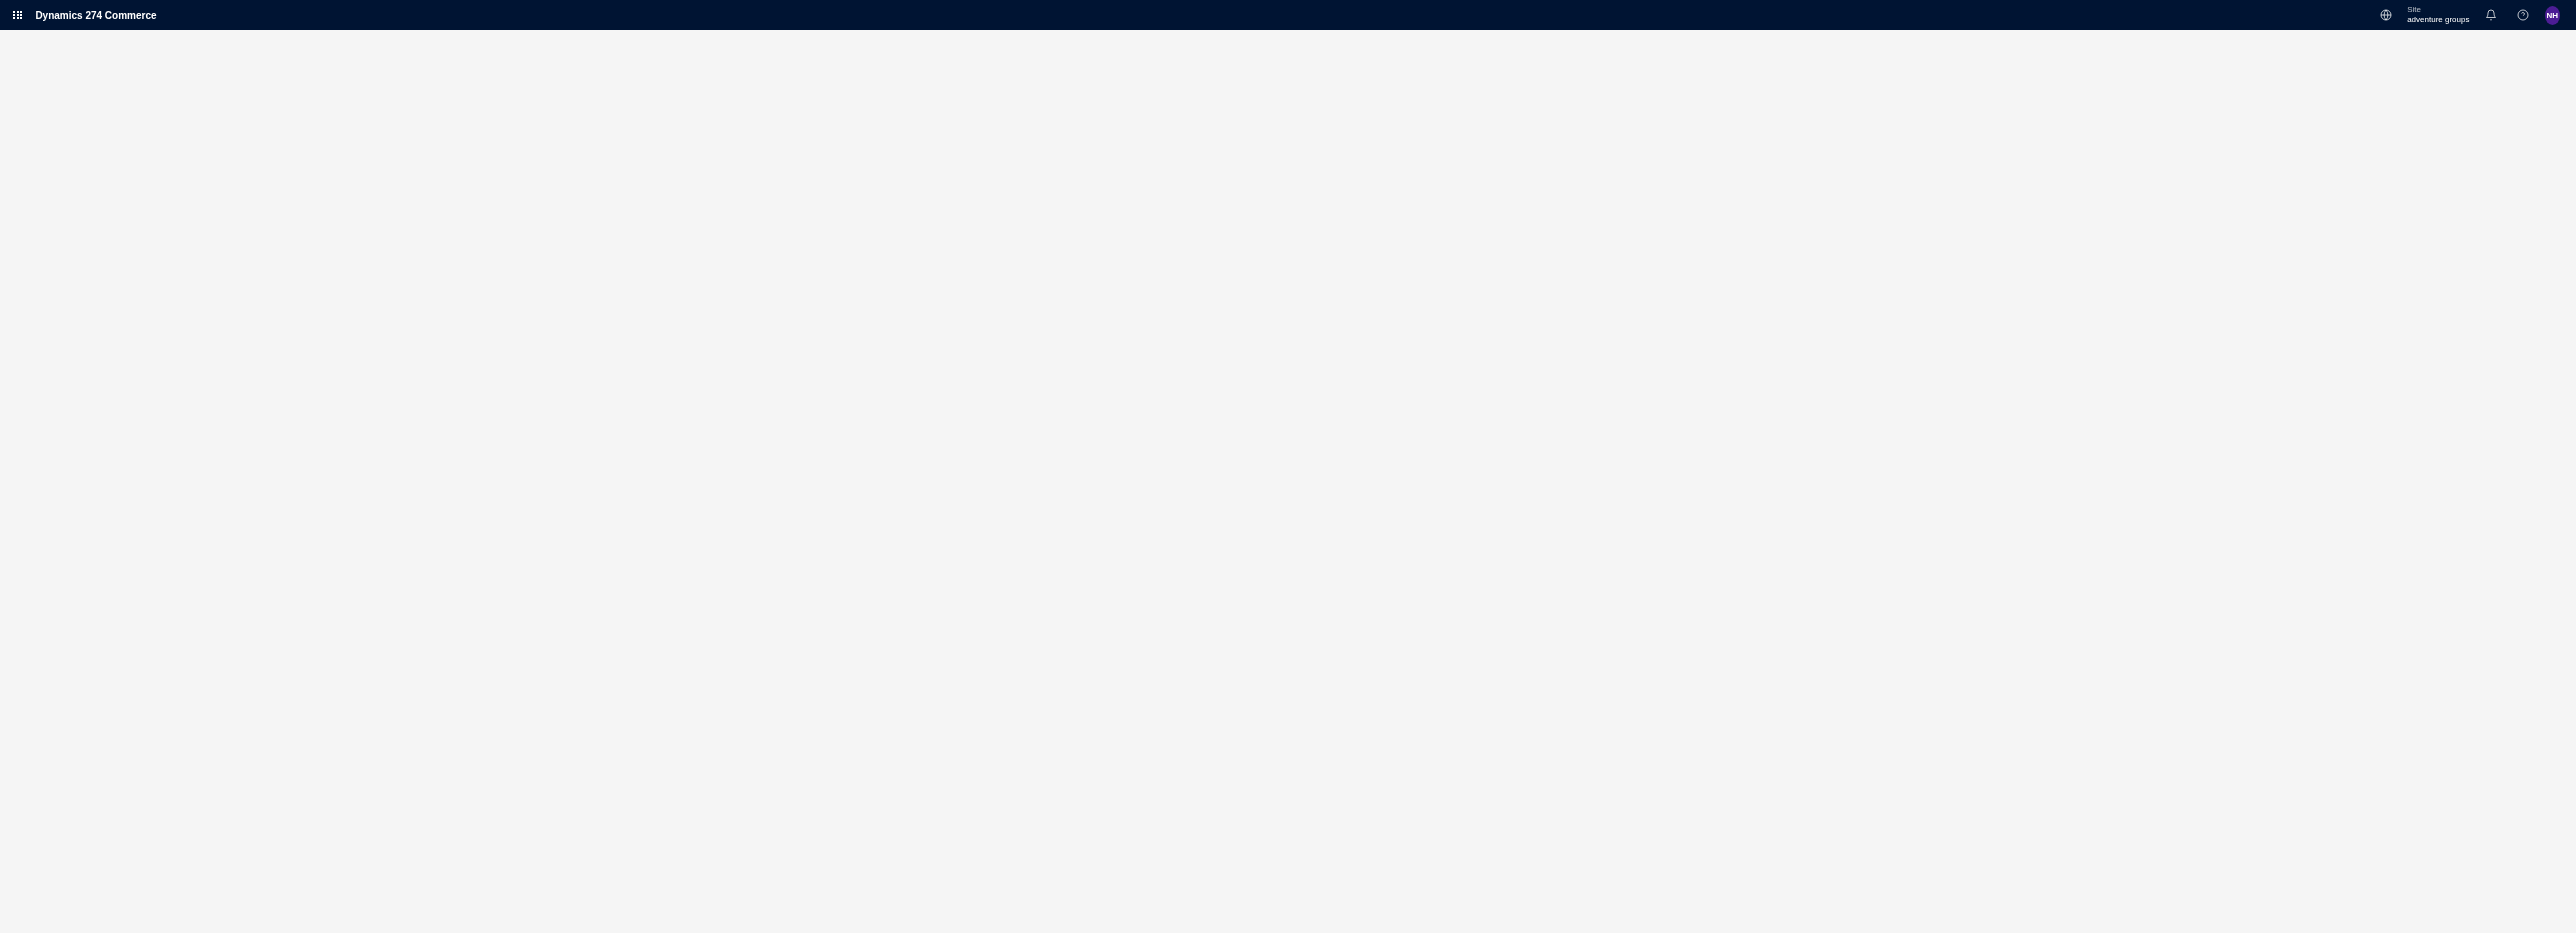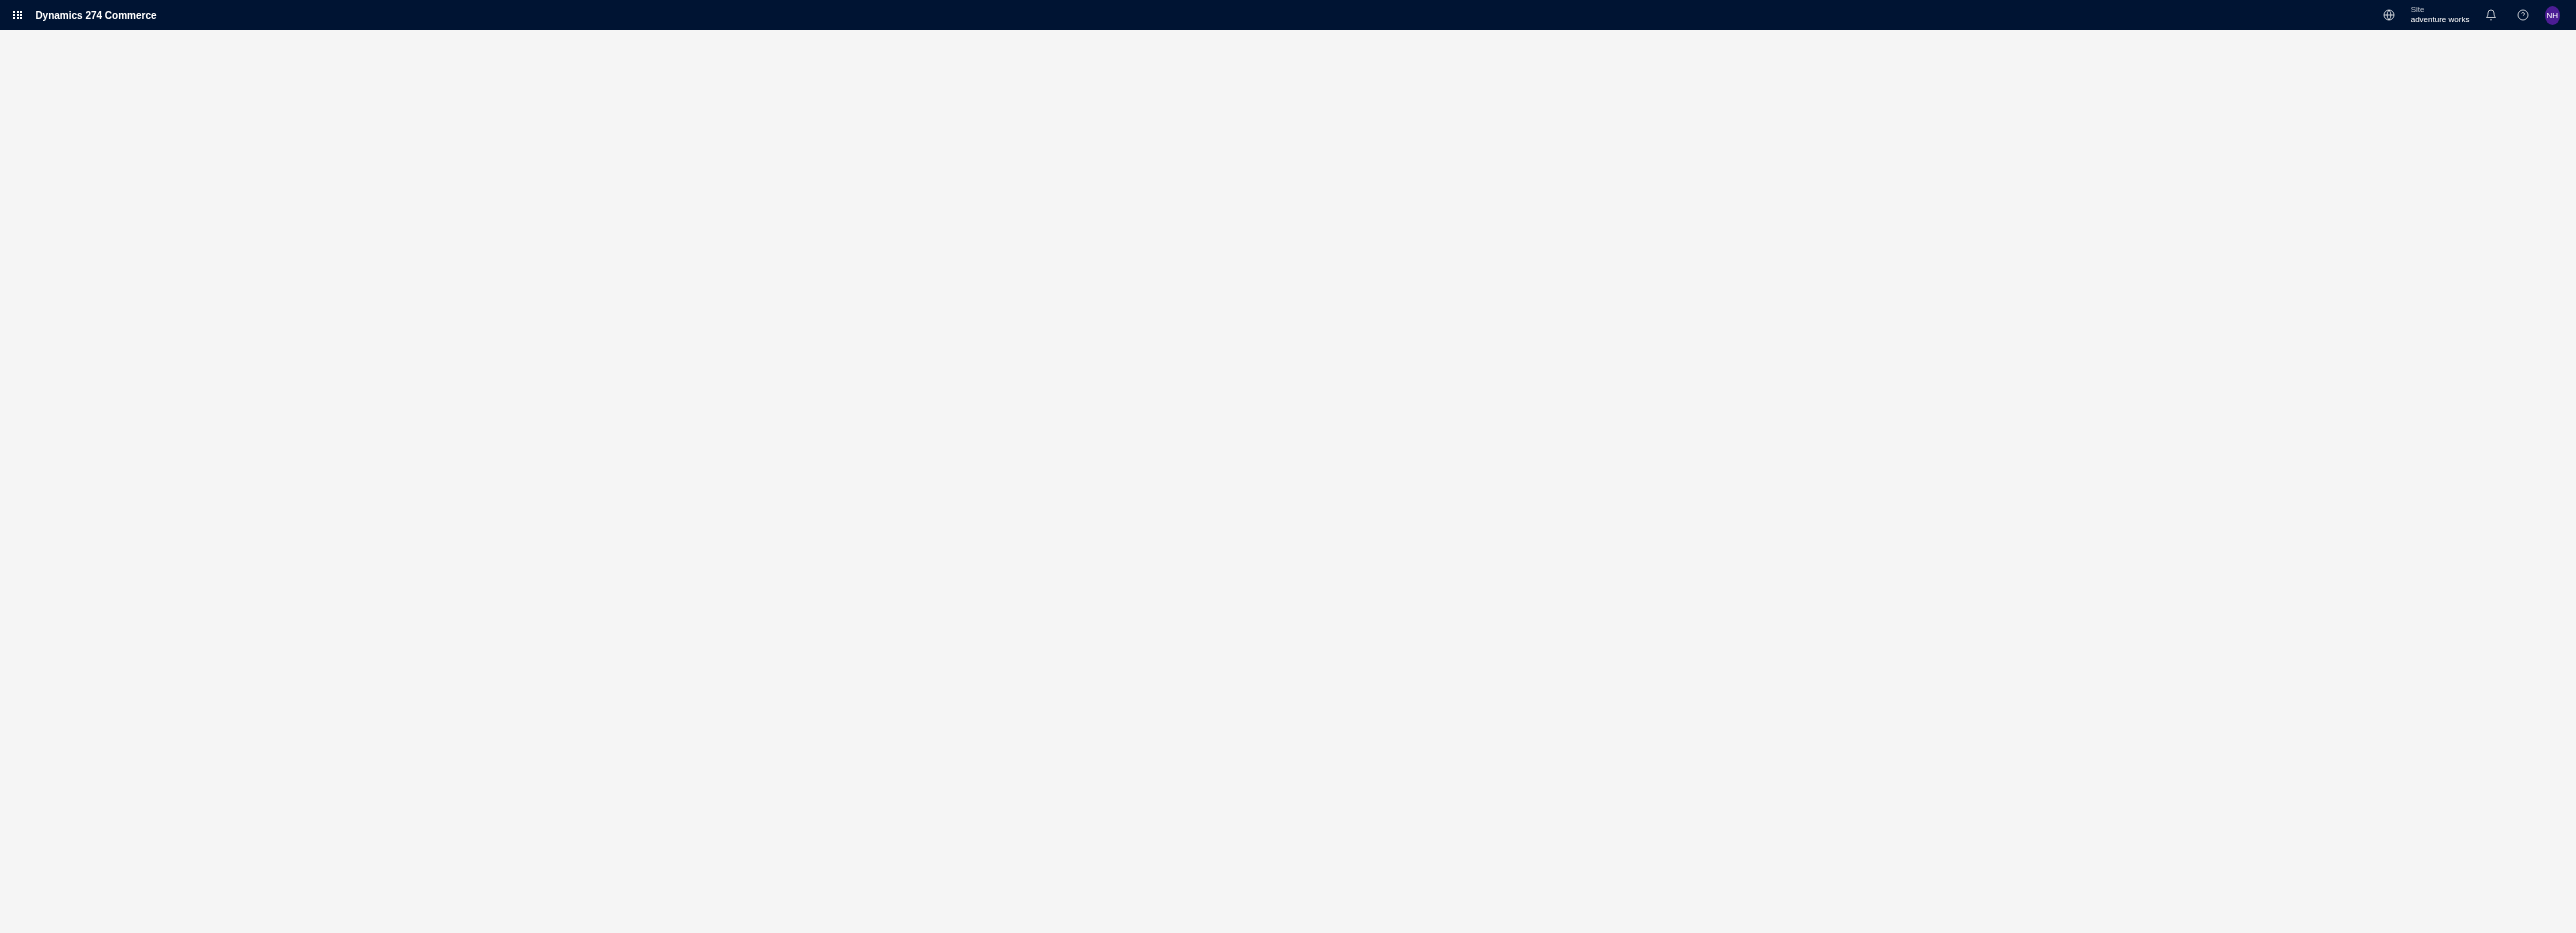--- a/index.html
+++ b/index.html
@@ -7,21 +7,21 @@
     
     
     .topnav { background: #001433; height: 30px; display: flex; align-items: center; padding: 0 5.4px; color: white; }
     .waffle { display: grid; grid-template-columns: repeat(3, 2px); grid-template-rows: repeat(3, 2px); gap: 1.3px; padding: 8px; }
     .waffle span { background: white; }
     .app-title { margin-left: 5.4px; font-size: 10px; font-weight: 600; }
     .topnav-right { margin-left: auto; display: flex; align-items: center; gap: 10.8px; padding-right: 10.8px; }
     .site-info { display: flex; flex-direction: column; font-size: 8px; line-height: 1.3; }
     .site-info .label { opacity: 0.7; }
     .icon-btn { width: 21.5px; height: 21.5px; display: flex; align-items: center; justify-content: center; cursor: pointer; }
-    .avatar { width: 15px; height: 19px; border-radius: 50%; background: #4c1d95; color: white; display: flex; align-items: center; justify-content: center; font-size: 8px; font-weight: 400; }
+    .avatar { width: 15px; height: 19px; border-radius: 50%; background: #4c1d95; color: white; display: flex; align-items: center; justify-content: center; font-size: 8px; font-weight: 700; }
     
     
     .sidebar { position: absolute; left: 0; top: 30px; bottom: 0; width: 125px; background: white; border-right: 0.7px solid #e1e1e1; }
     .hamburger { padding: 9.4px 10.8px; }
     .hamburger svg { width: 10.8px; height: 10.8px; }
     .sidebar-item { display: flex; align-items: center; gap: 9.4px; padding: 6.7px 10.8px; font-size: 9.4px; color: #323130; cursor: pointer; position: relative; }
     .sidebar-item.active { background: #f3f2f1; }
     .sidebar-item.active::before { content: ''; position: absolute; left: 0; top: 4px; bottom: 4px; width: 2px; background: #0078d4; }
     .sidebar-item.special { background: #edebe9; }
     .sidebar-icon { width: 10.8px; height: 10.8px; flex-shrink: 0; }
@@ -107,21 +107,21 @@
   <div class="app-title">Dynamics 274 Commerce</div>
   <div class="topnav-right">
     <div class="icon-btn">
       <svg width="12" height="12" viewBox="0 0 24 24" fill="none" stroke="white" stroke-width="1.5">
           <circle cx="12" cy="12" r="10"></circle>
           <path d="M2 12h20M12 2a15 15 0 010 20M12 2a15 15 0 000 20"></path>
         </svg>
     </div>
     <div class="site-info">
       <span class="label">Site</span>
-      <span>adventure works</span>
+      <span>adventure groups</span>
     </div>
     <div class="icon-btn">
       <svg width="12" height="12" viewBox="0 0 24 24" fill="none" stroke="white" stroke-width="1.5">
           <path d="M18 8a6 6 0 00-12 0c0 7-3 9-3 9h18s-3-2-3-9M13.7 21a2 2 0 01-3.4 0"></path>
         </svg>
     </div>
     <div class="icon-btn">
       <svg width="12" height="12" viewBox="0 0 24 24" fill="none" stroke="white" stroke-width="1.5">
           <circle cx="12" cy="12" r="10"></circle>
           <path d="M9.1 9a3 3 0 015.8 1c0 2-3 3-3 3M12 17h.01"></path>

